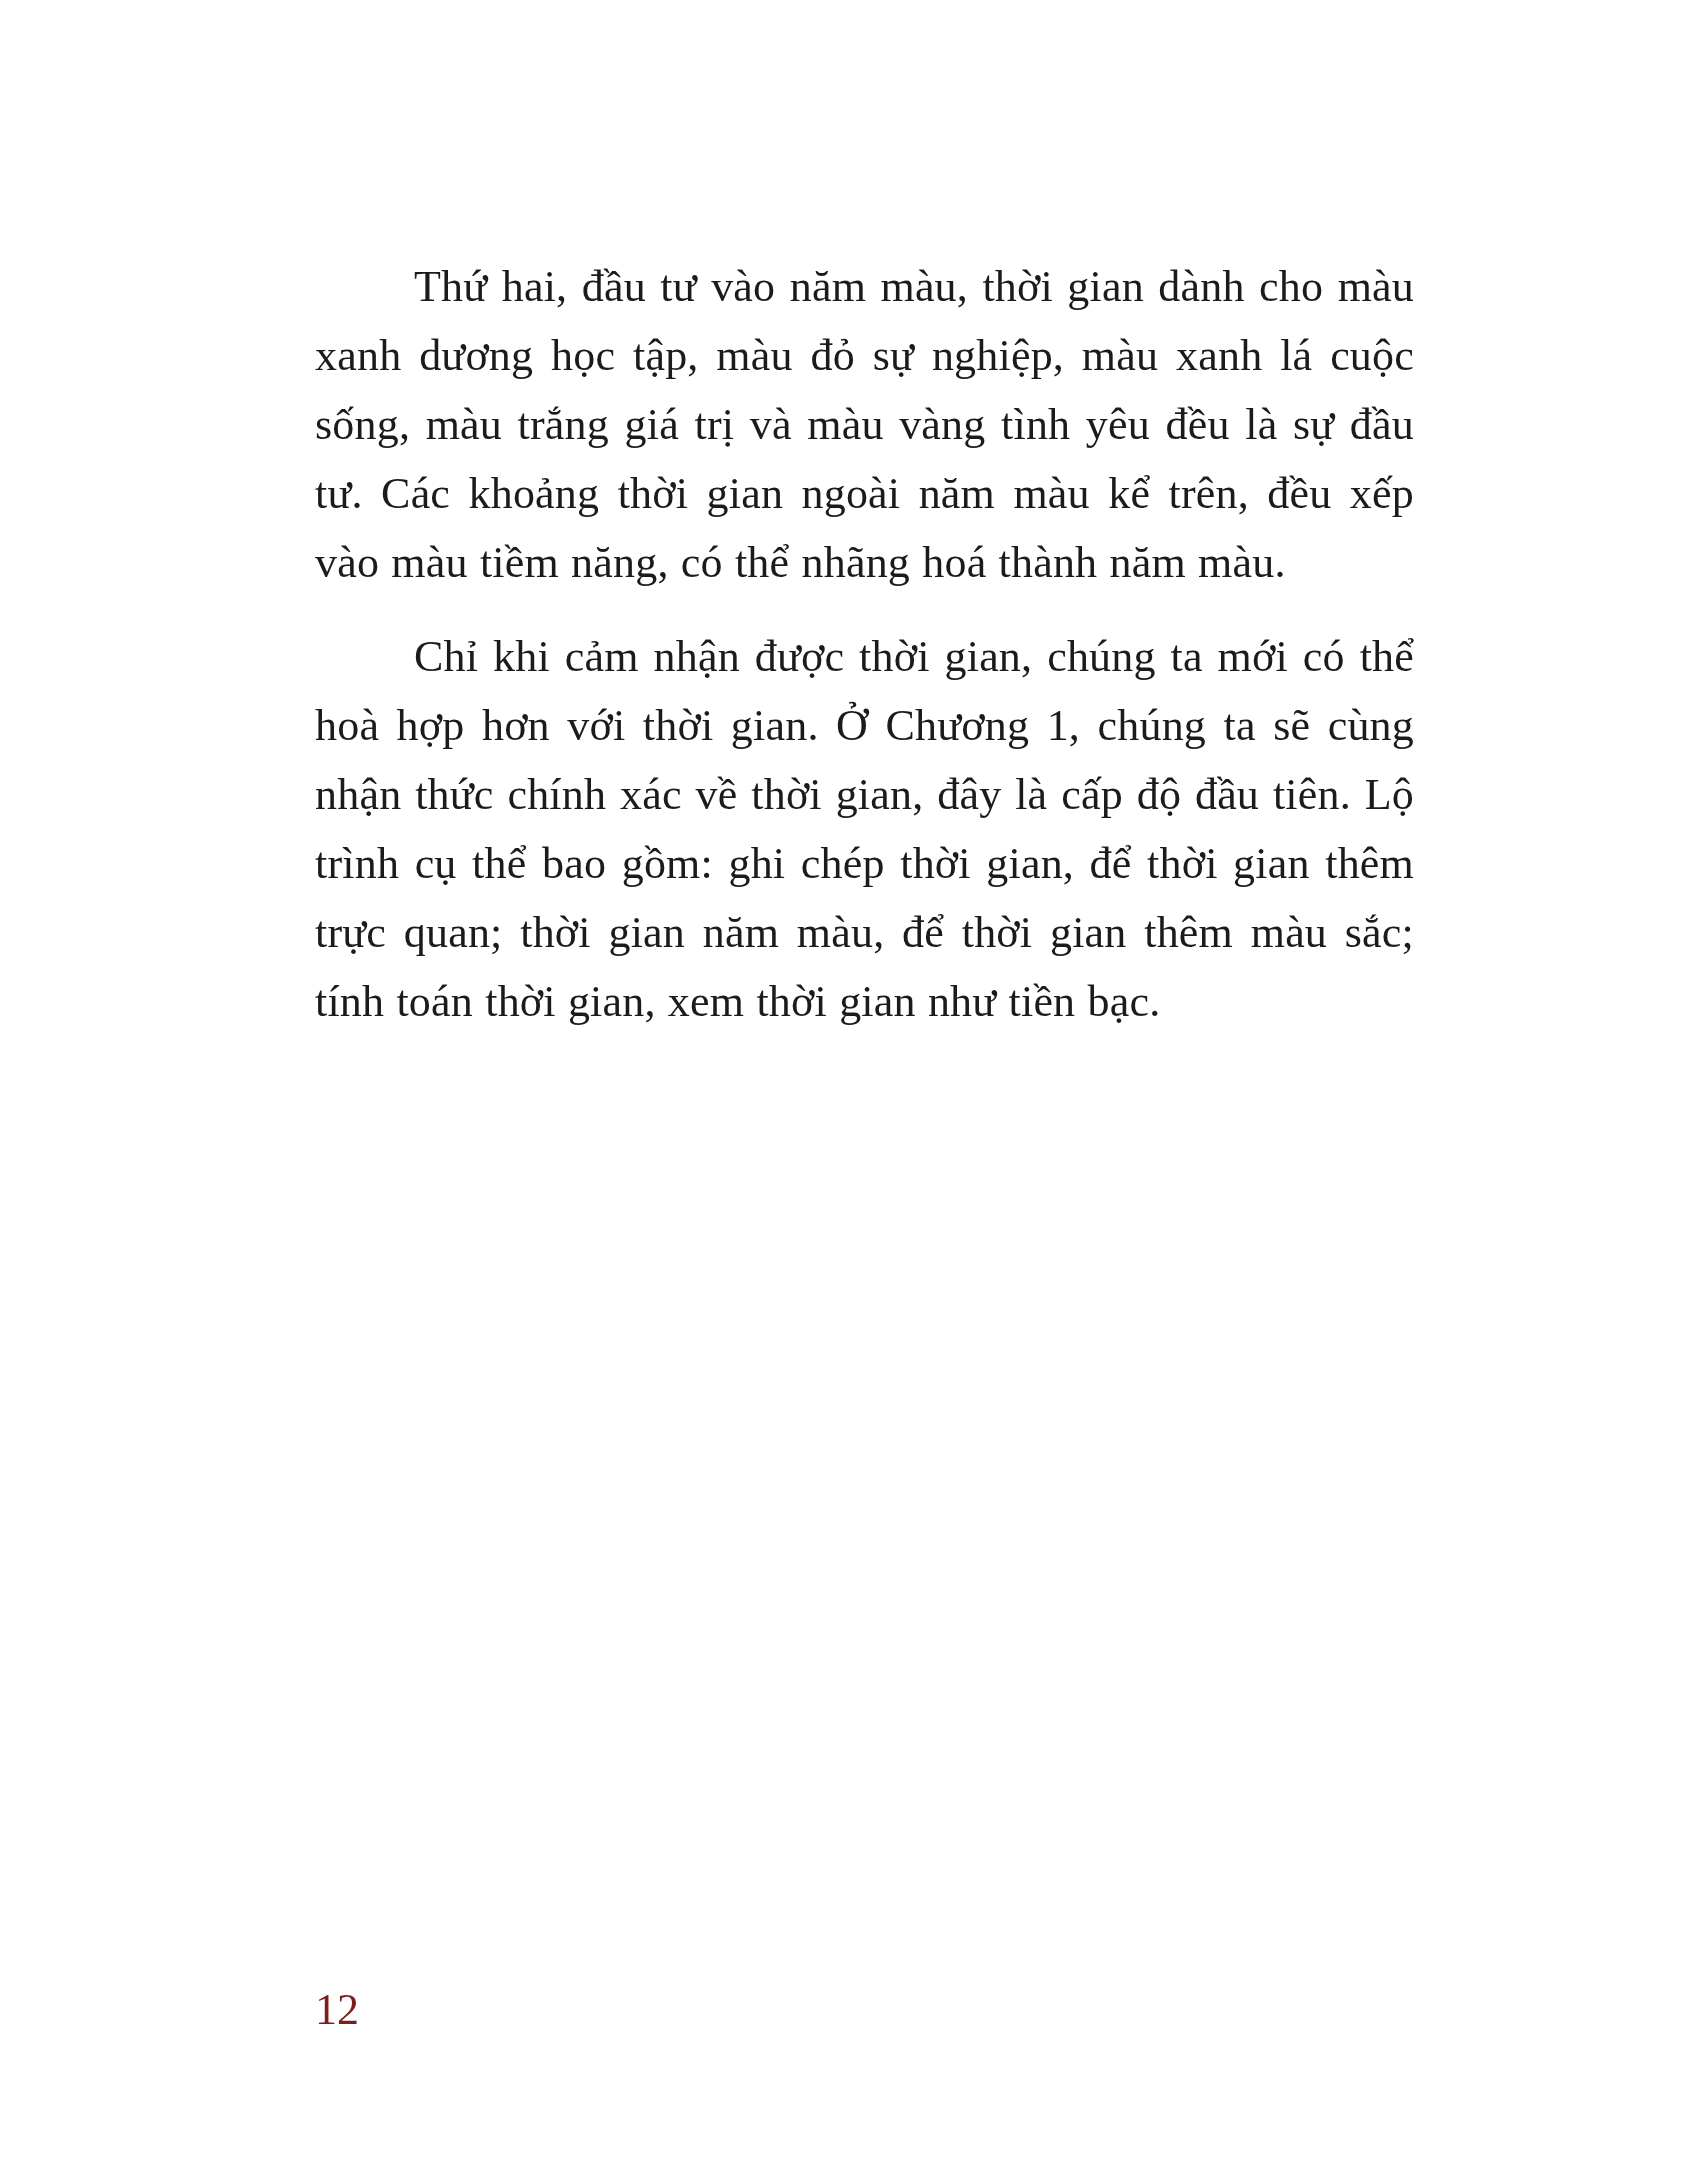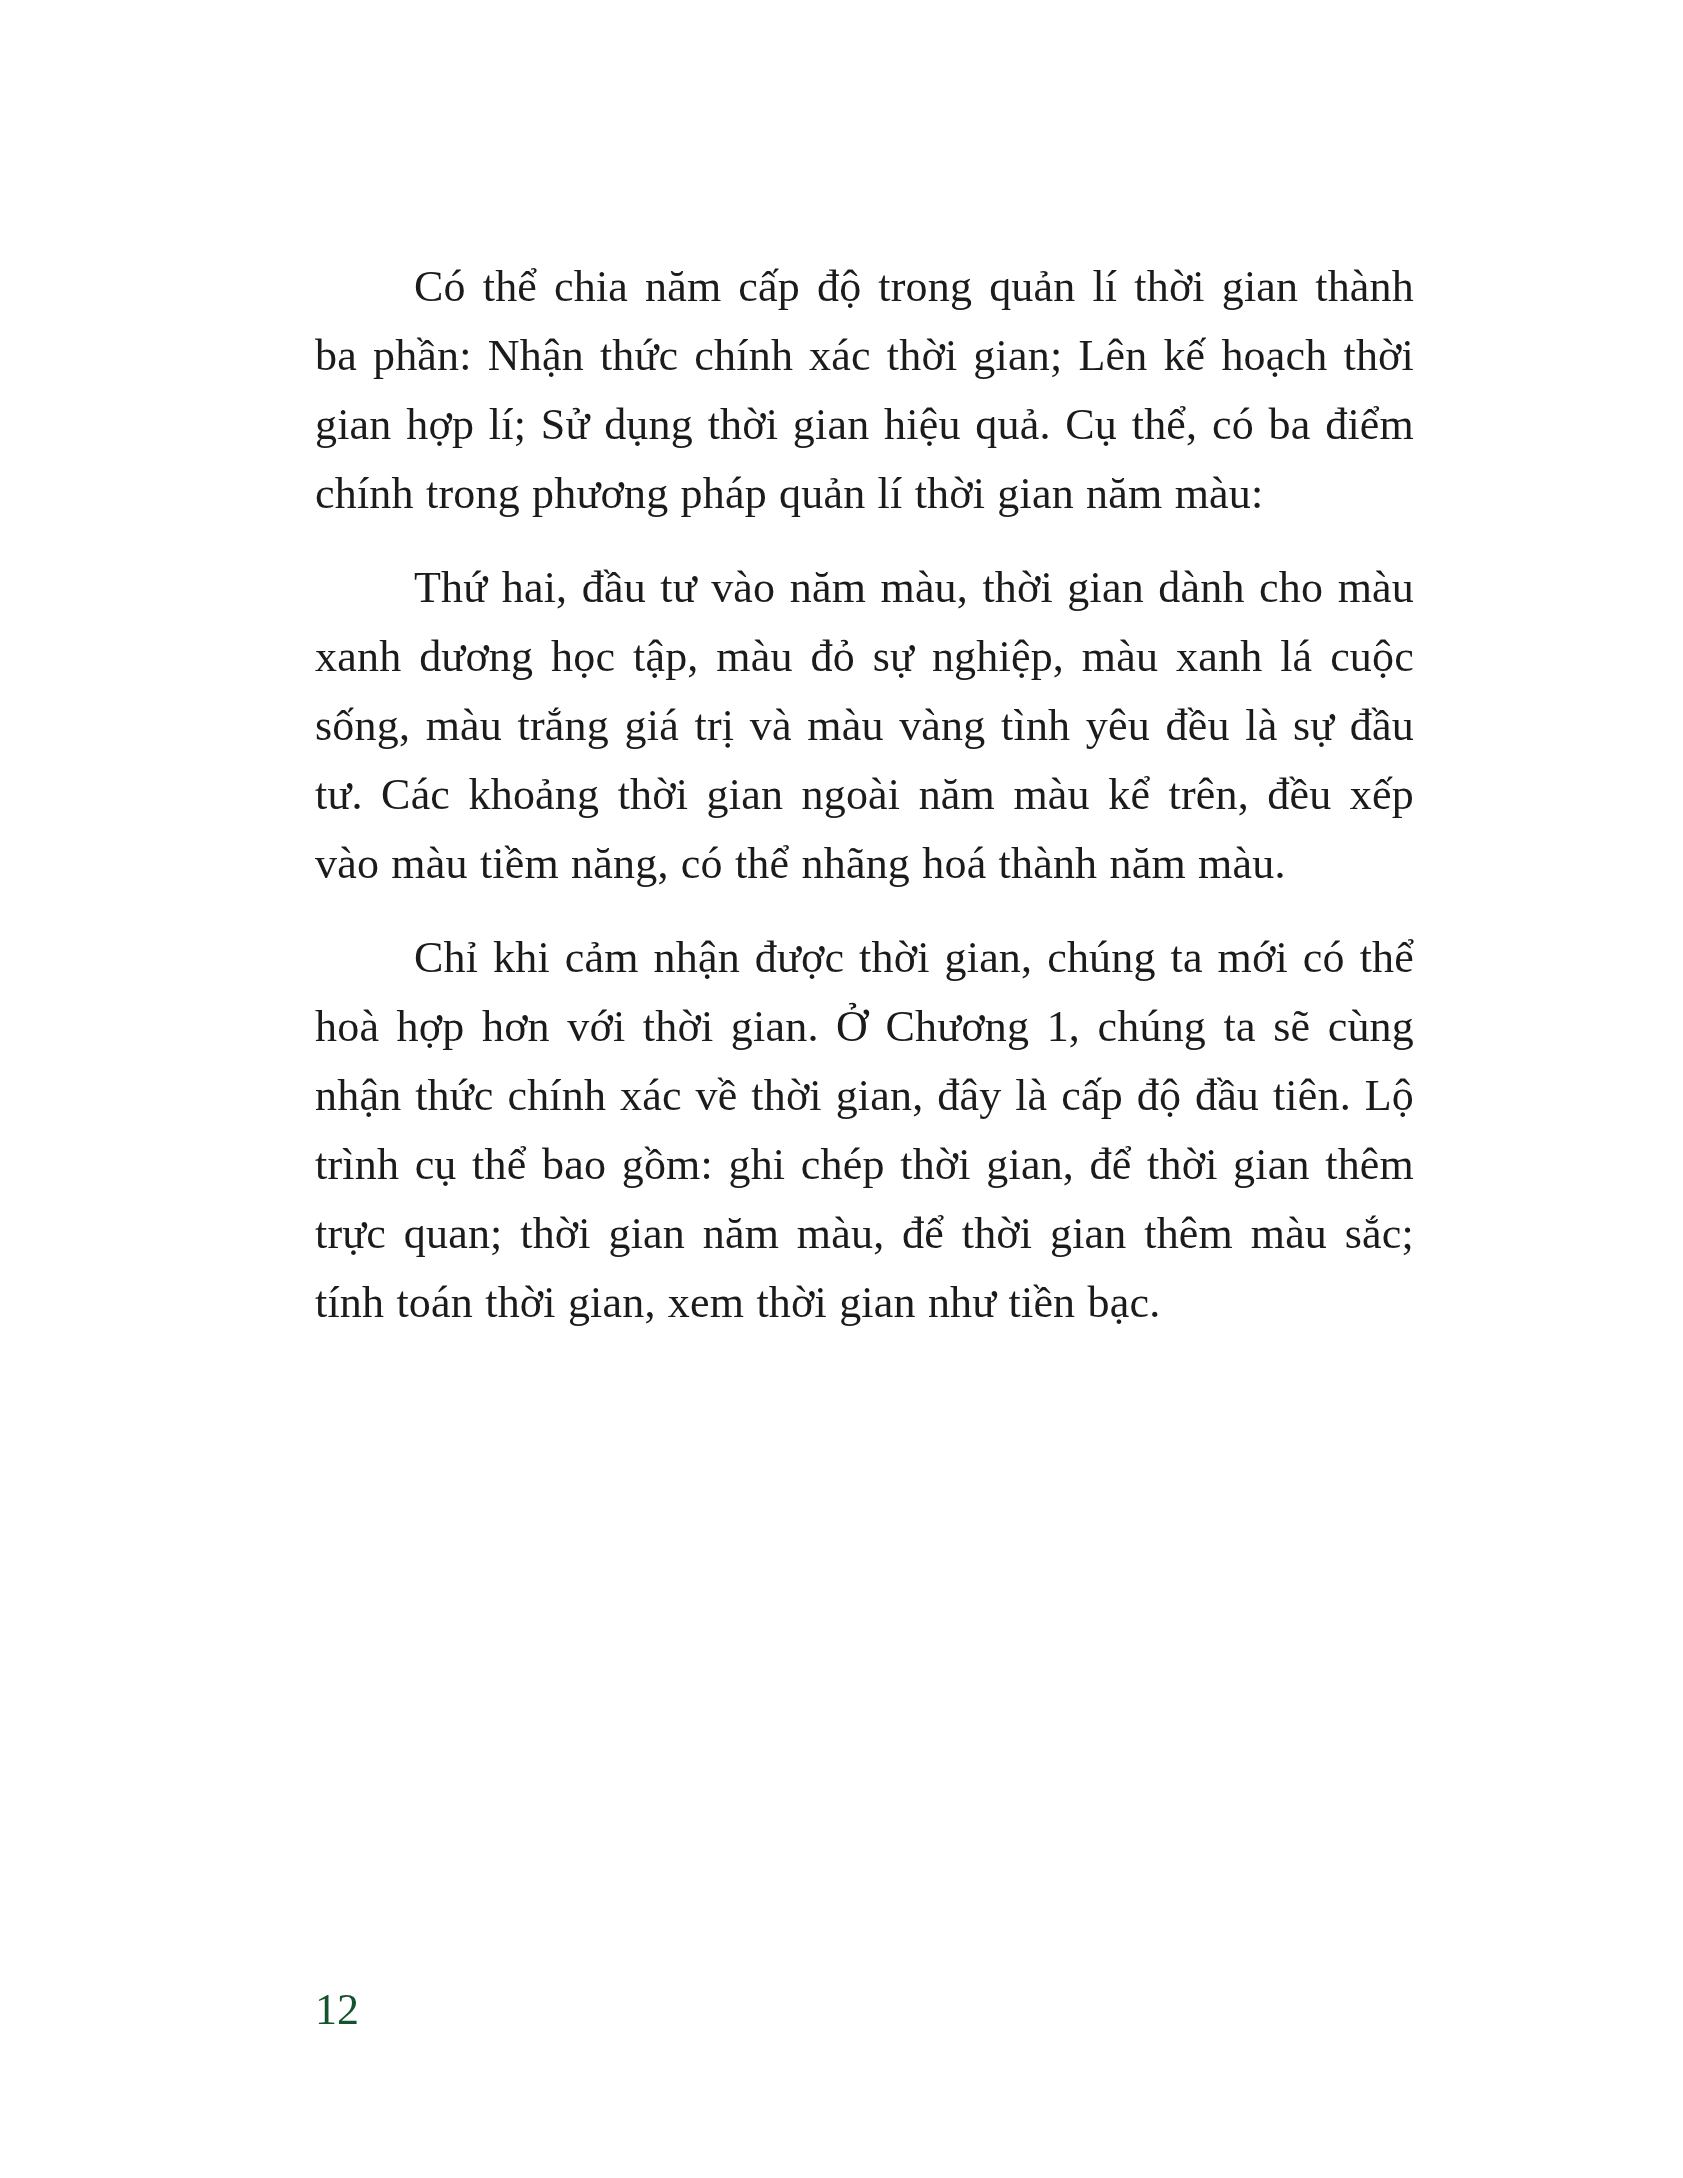--- a/index.html
+++ b/index.html
@@ -34,28 +34,27 @@
   }
   .para:last-child {
     margin-bottom: 0;
   }
   .page-number {
     position: absolute;
     left: 315px;
     top: 1980px;
     font-size: 44px;
     line-height: 59px;
-    color: #14532d;
+    color: #7f1d1d;
     text-align: center;
   }
 </style>
 </head>
 <body>
 
 <div class="page">
   <div class="text-block">
-    <p class="para">Có thể chia năm cấp độ trong quản lí thời gian thành ba phần: Nhận thức chính xác thời gian; Lên kế hoạch thời gian hợp lí; Sử dụng thời gian hiệu quả. Cụ thể, có ba điểm chính trong phương pháp quản lí thời gian năm màu:</p>
     <p class="para">Thứ hai, đầu tư vào năm màu, thời gian dành cho màu xanh dương học tập, màu đỏ sự nghiệp, màu xanh lá cuộc sống, màu trắng giá trị và màu vàng tình yêu đều là sự đầu tư. Các khoảng thời gian ngoài năm màu kể trên, đều xếp vào màu tiềm năng, có thể nhãng hoá thành năm màu.</p>
     <p class="para">Chỉ khi cảm nhận được thời gian, chúng ta mới có thể hoà hợp hơn với thời gian. Ở Chương 1, chúng ta sẽ cùng nhận thức chính xác về thời gian, đây là cấp độ đầu tiên. Lộ trình cụ thể bao gồm: ghi chép thời gian, để thời gian thêm trực quan; thời gian năm màu, để thời gian thêm màu sắc; tính toán thời gian, xem thời gian như tiền bạc.</p>
   </div>
   <div class="page-number">12</div>
 </div>
 
 
 </body></html>

